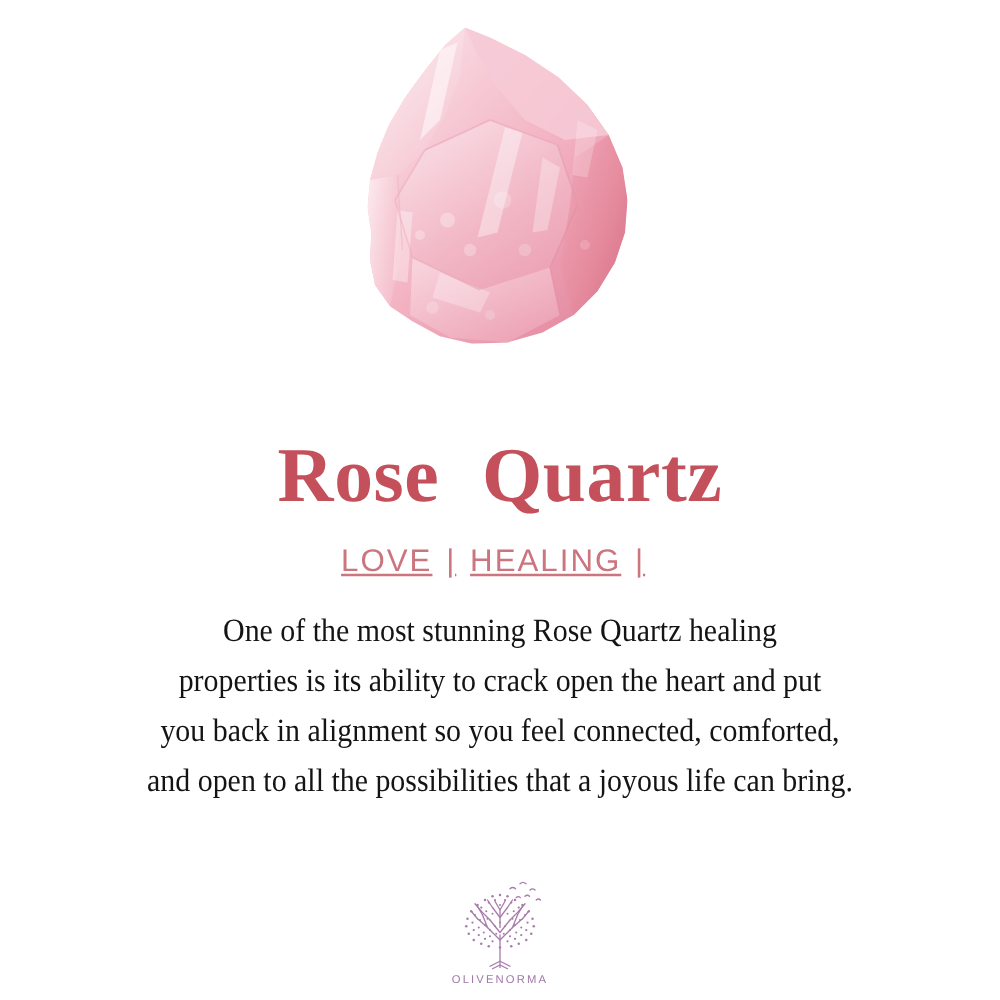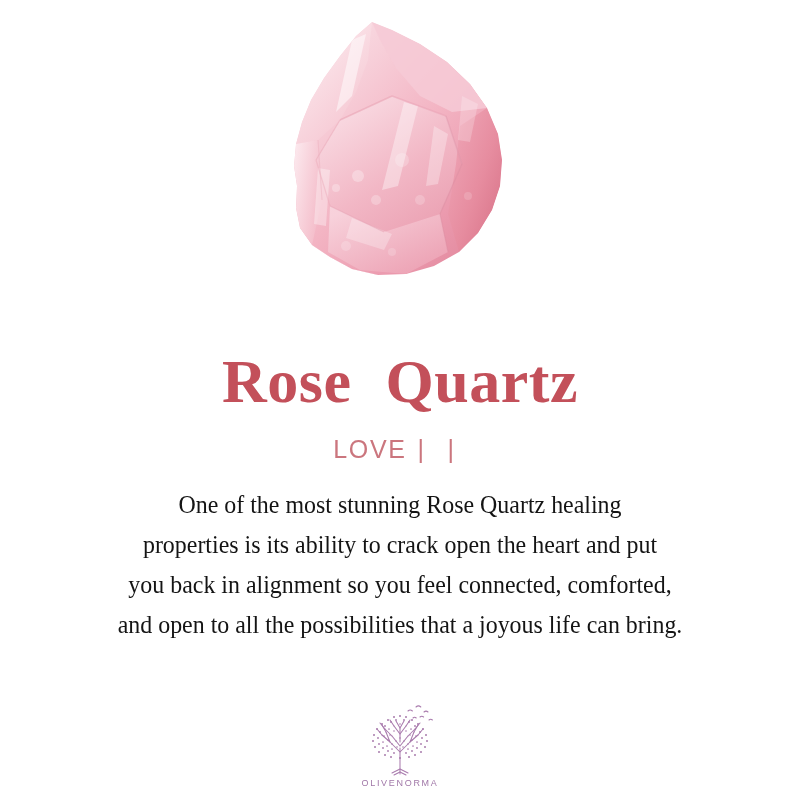--- a/index.html
+++ b/index.html
@@ -62,20 +62,21 @@
     display: flex;
     align-items: center;
     justify-content: center;
     font-family: "Liberation Sans", sans-serif;
     font-weight: 300;
     font-size: 25px;
     line-height: 1;
     letter-spacing: 1.6px;
     color: #cb767e;
     white-space: nowrap;
+    text-decoration: underline;
   }
   .subtitle .kw { display: inline-block; }
   .subtitle .sep {
     display: inline-block;
     padding: 0 11px;
     color: #cb767e;
     font-weight: 300;
   }
 
   
@@ -215,20 +216,21 @@
         <circle cx="392" cy="252" r="4" fill="#ffffff" opacity="0.18"></circle>
       </g>
     </svg>
   </div>
 
   <h1 class="title">Rose  Quartz</h1>
 
   <div class="subtitle">
     <span class="kw">LOVE</span>
     <span class="sep">|</span>
+    <span class="kw">HEALING</span>
     <span class="sep">|</span>
   </div>
 
   <div class="body-copy">
     <span class="ln">One of the most stunning Rose Quartz healing</span>
     <span class="ln">properties is its ability to crack open the heart and put</span>
     <span class="ln">you back in alignment so you feel connected, comforted,</span>
     <span class="ln">and open to all the possibilities that a joyous life can bring.</span>
   </div>
 

